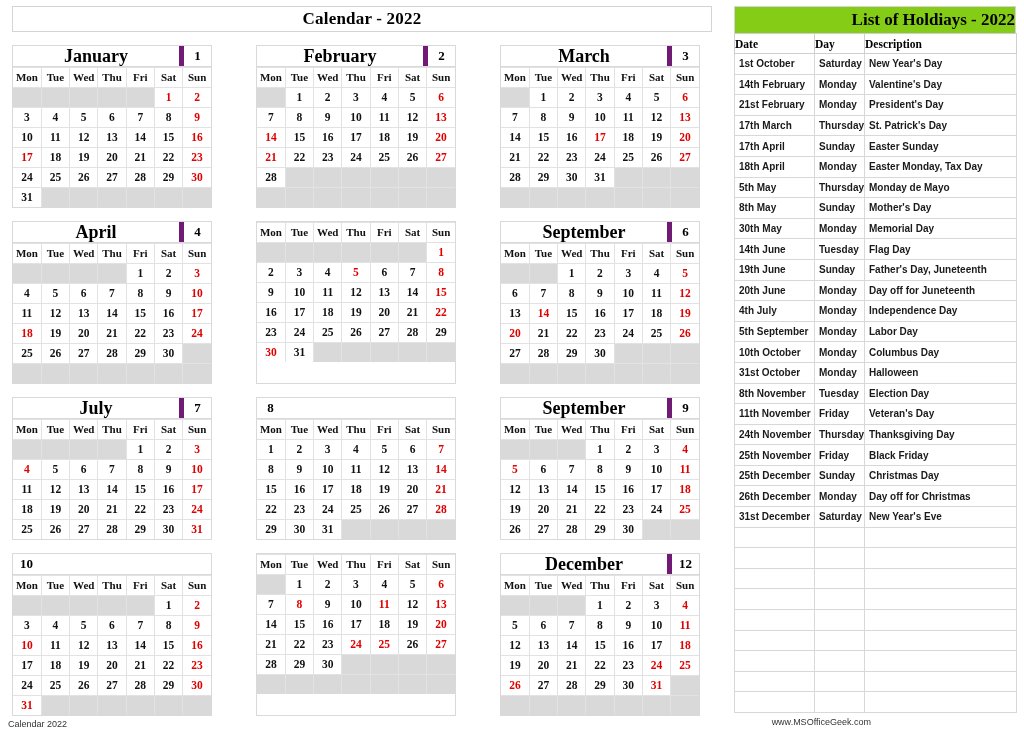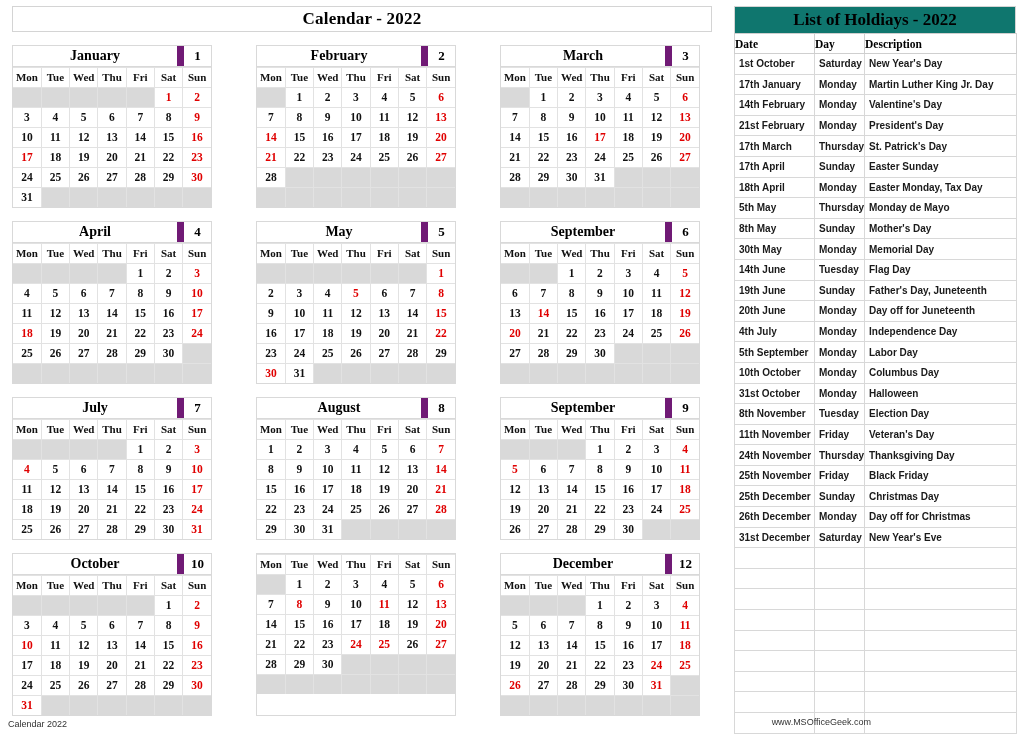--- a/index.html
+++ b/index.html
@@ -73,23 +73,23 @@
     height: 20px;
     border-bottom: 1px solid #d9d9d9;
   }
   .month-name {
     flex: 1 1 auto;
     display: flex;
     align-items: center;
     justify-content: center;
     font-family: "Liberation Serif", serif;
     font-weight: bold;
-    font-size: 14px;
+    font-size: 18px;
     color: #000000;
-    border-right: 7px solid #701a75;
+    border-right: 5px solid #701a75;
   }
   .month-num {
     width: 27px;
     display: flex;
     align-items: center;
     justify-content: center;
     font-family: "Liberation Serif", serif;
     font-weight: bold;
     font-size: 13px;
     color: #000000;
@@ -135,22 +135,22 @@
     top: 6px;
     width: 282px;
   }
   #holiday-title-bar {
     border: 1px solid #d4d4d4;
     border-bottom: none;
     box-sizing: border-box;
     height: 27px;
     display: flex;
     align-items: center;
-    justify-content: center;
-    background: #0f766e;
+    justify-content: flex-end;
+    background: #84cc16;
   }
   #holiday-title-bar .title-text {
     font-family: "Liberation Serif", serif;
     font-weight: bold;
     font-size: 17px;
     color: #000000;
   }
   table#holiday-table {
     width: 100%;
     border-collapse: collapse;
@@ -507,24 +507,20 @@
                 <td class="blank">&nbsp;</td>
                 <td class="blank">&nbsp;</td>
                 <td class="blank">&nbsp;</td>
                 <td class="blank">&nbsp;</td>
                 <td class="blank">&nbsp;</td>
               </tr>
             </tbody>
           </table>
         </div>
         <div class="month-block">
-          <div class="month-head">
-            <div class="month-name">May</div>
-            <div class="month-num">5</div>
-          </div>
           <table class="month-table">
             <thead>
               <tr>
                 <th>Mon</th>
                 <th>Tue</th>
                 <th>Wed</th>
                 <th>Thu</th>
                 <th>Fri</th>
                 <th>Sat</th>
                 <th>Sun</th>
@@ -724,21 +720,20 @@
                 <td>28</td>
                 <td>29</td>
                 <td>30</td>
                 <td class="red">31</td>
               </tr>
             </tbody>
           </table>
         </div>
         <div class="month-block">
           <div class="month-head">
-            <div class="month-name">August</div>
             <div class="month-num">8</div>
           </div>
           <table class="month-table">
             <thead>
               <tr>
                 <th>Mon</th>
                 <th>Tue</th>
                 <th>Wed</th>
                 <th>Thu</th>
                 <th>Fri</th>
@@ -856,21 +851,20 @@
                 <td>29</td>
                 <td>30</td>
                 <td class="blank">&nbsp;</td>
                 <td class="blank">&nbsp;</td>
               </tr>
             </tbody>
           </table>
         </div>
         <div class="month-block">
           <div class="month-head">
-            <div class="month-name">October</div>
             <div class="month-num">10</div>
           </div>
           <table class="month-table">
             <thead>
               <tr>
                 <th>Mon</th>
                 <th>Tue</th>
                 <th>Wed</th>
                 <th>Thu</th>
                 <th>Fri</th>
@@ -1102,25 +1096,20 @@
             <th>Description</th>
           </tr>
       </thead>
       <tbody id="holiday-body">
           <tr>
             <td>1st October</td>
             <td>Saturday</td>
             <td>New Year's Day</td>
           </tr>
           <tr>
-            <td>17th January</td>
-            <td>Monday</td>
-            <td>Martin Luther King Jr. Day</td>
-          </tr>
-          <tr>
             <td>14th February</td>
             <td>Monday</td>
             <td>Valentine's Day</td>
           </tr>
           <tr>
             <td>21st February</td>
             <td>Monday</td>
             <td>President's Day</td>
           </tr>
           <tr>

